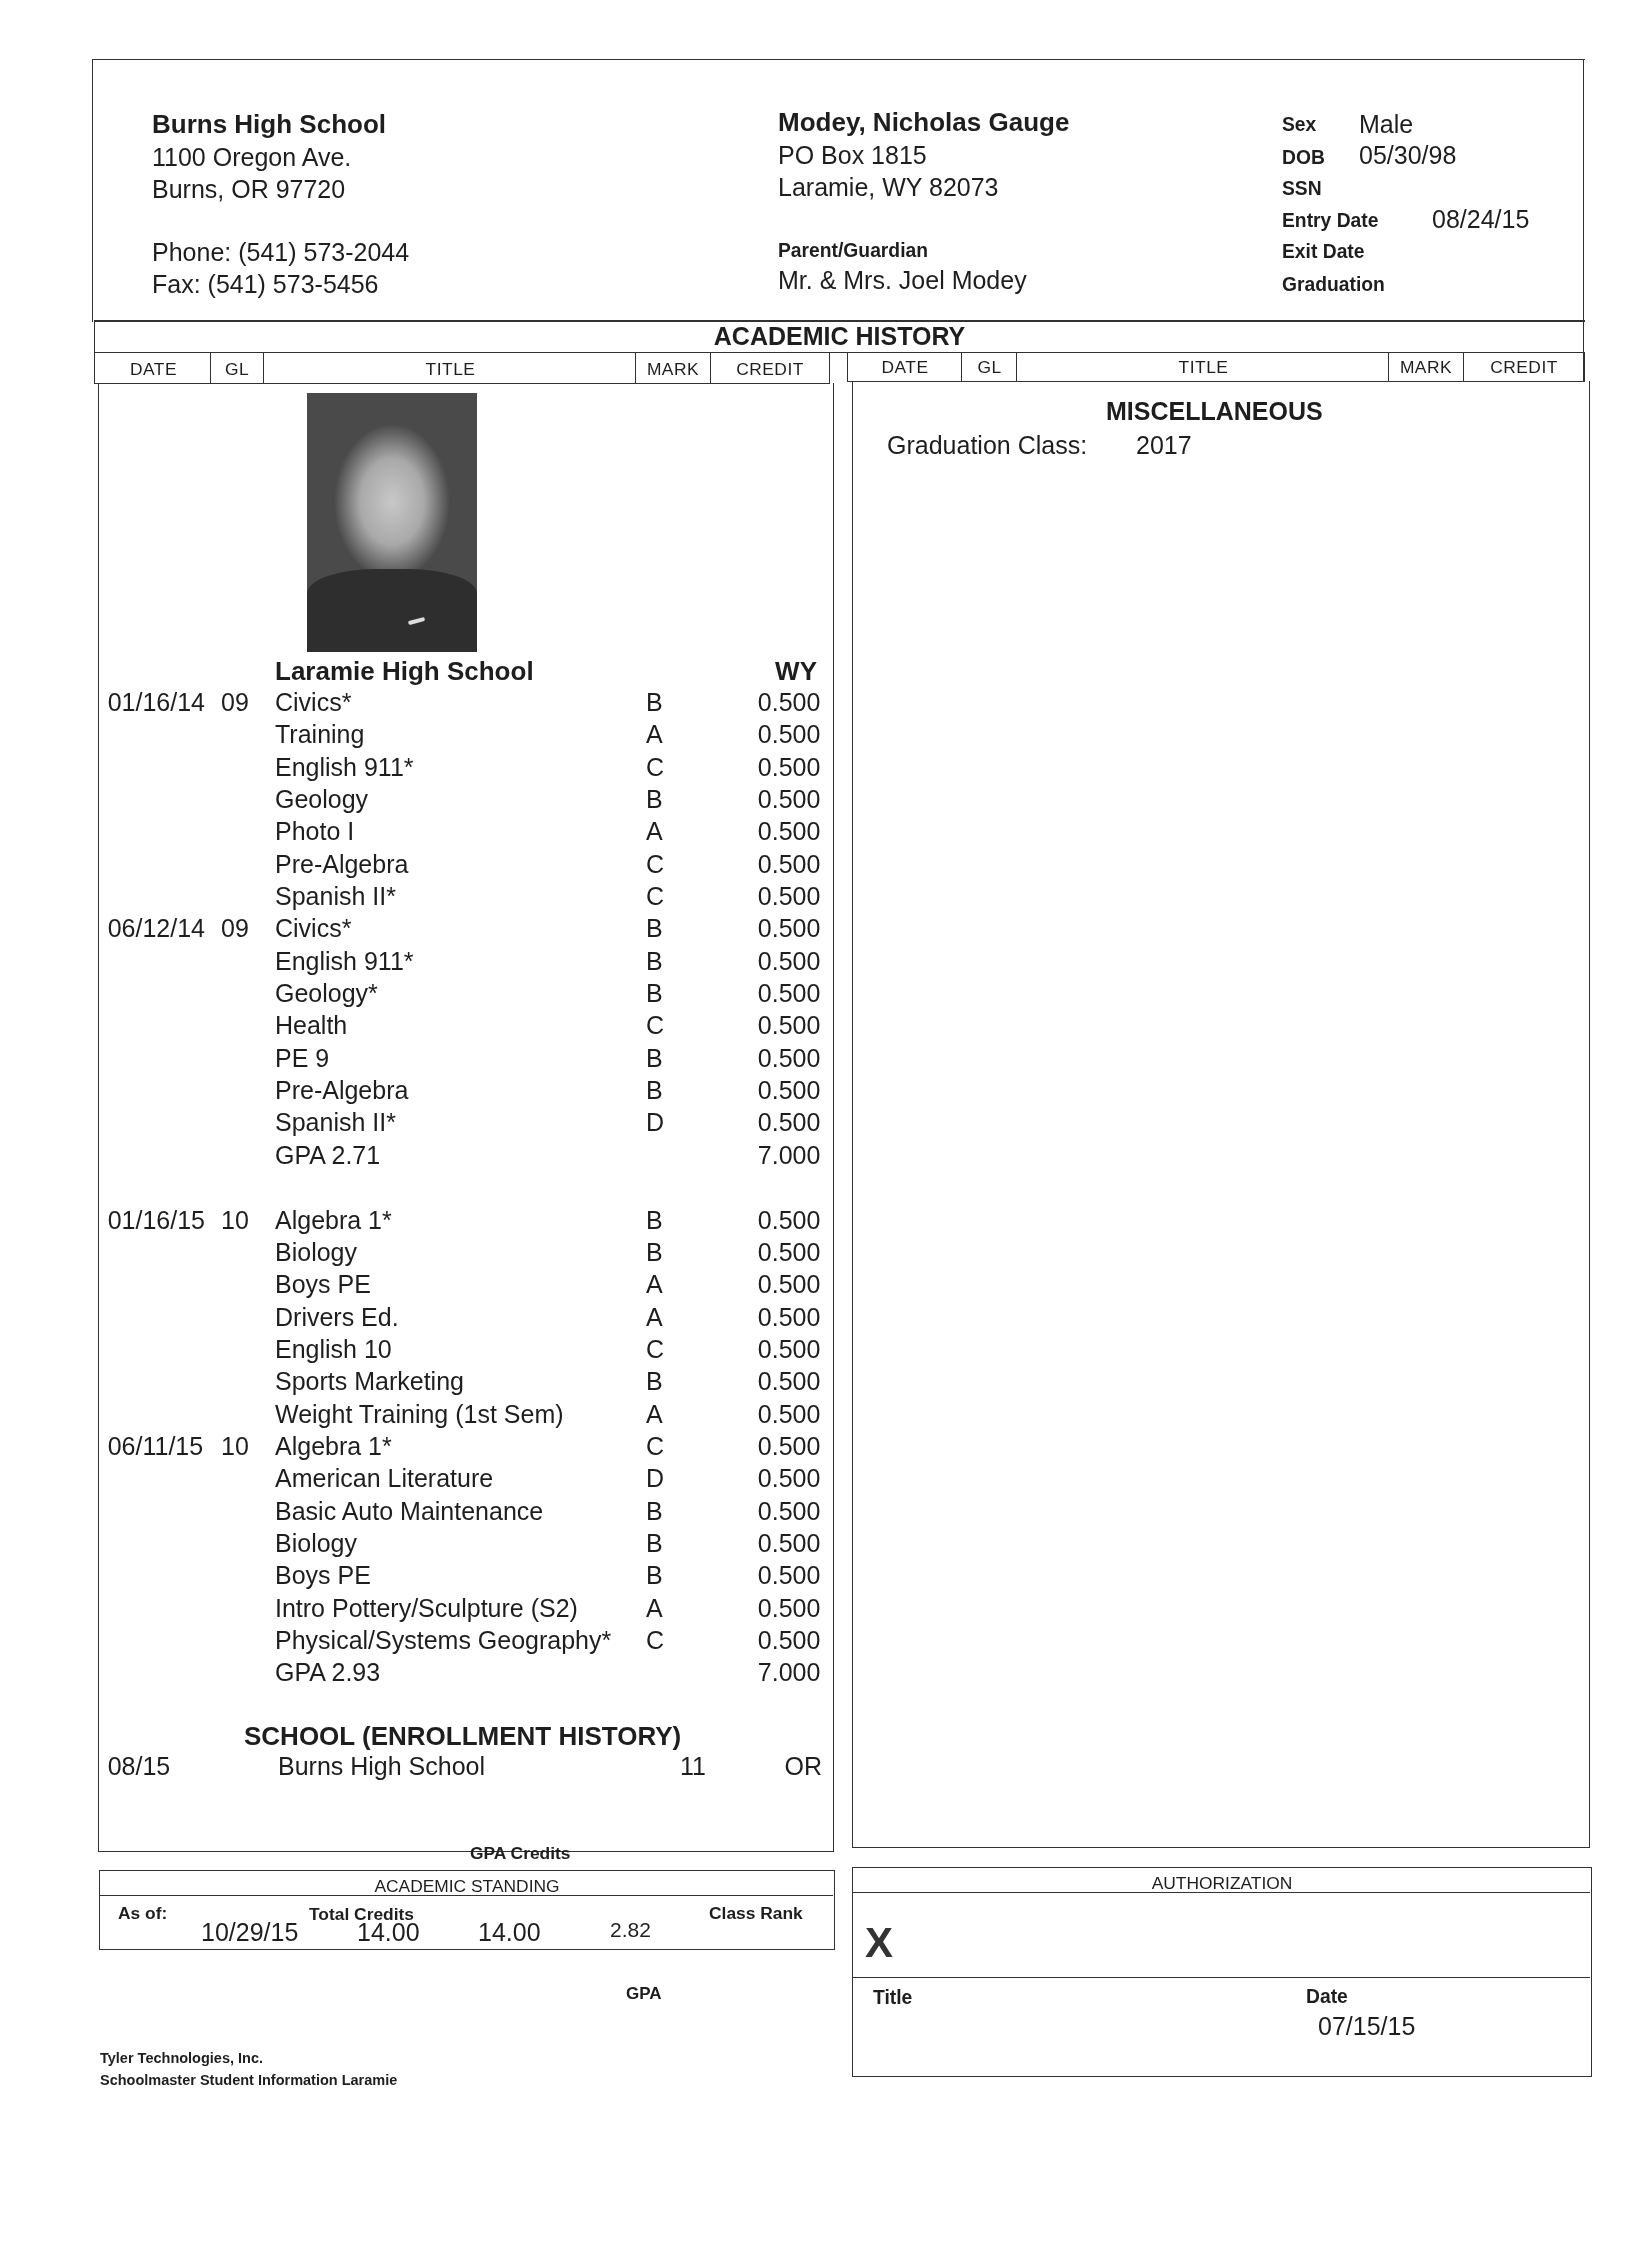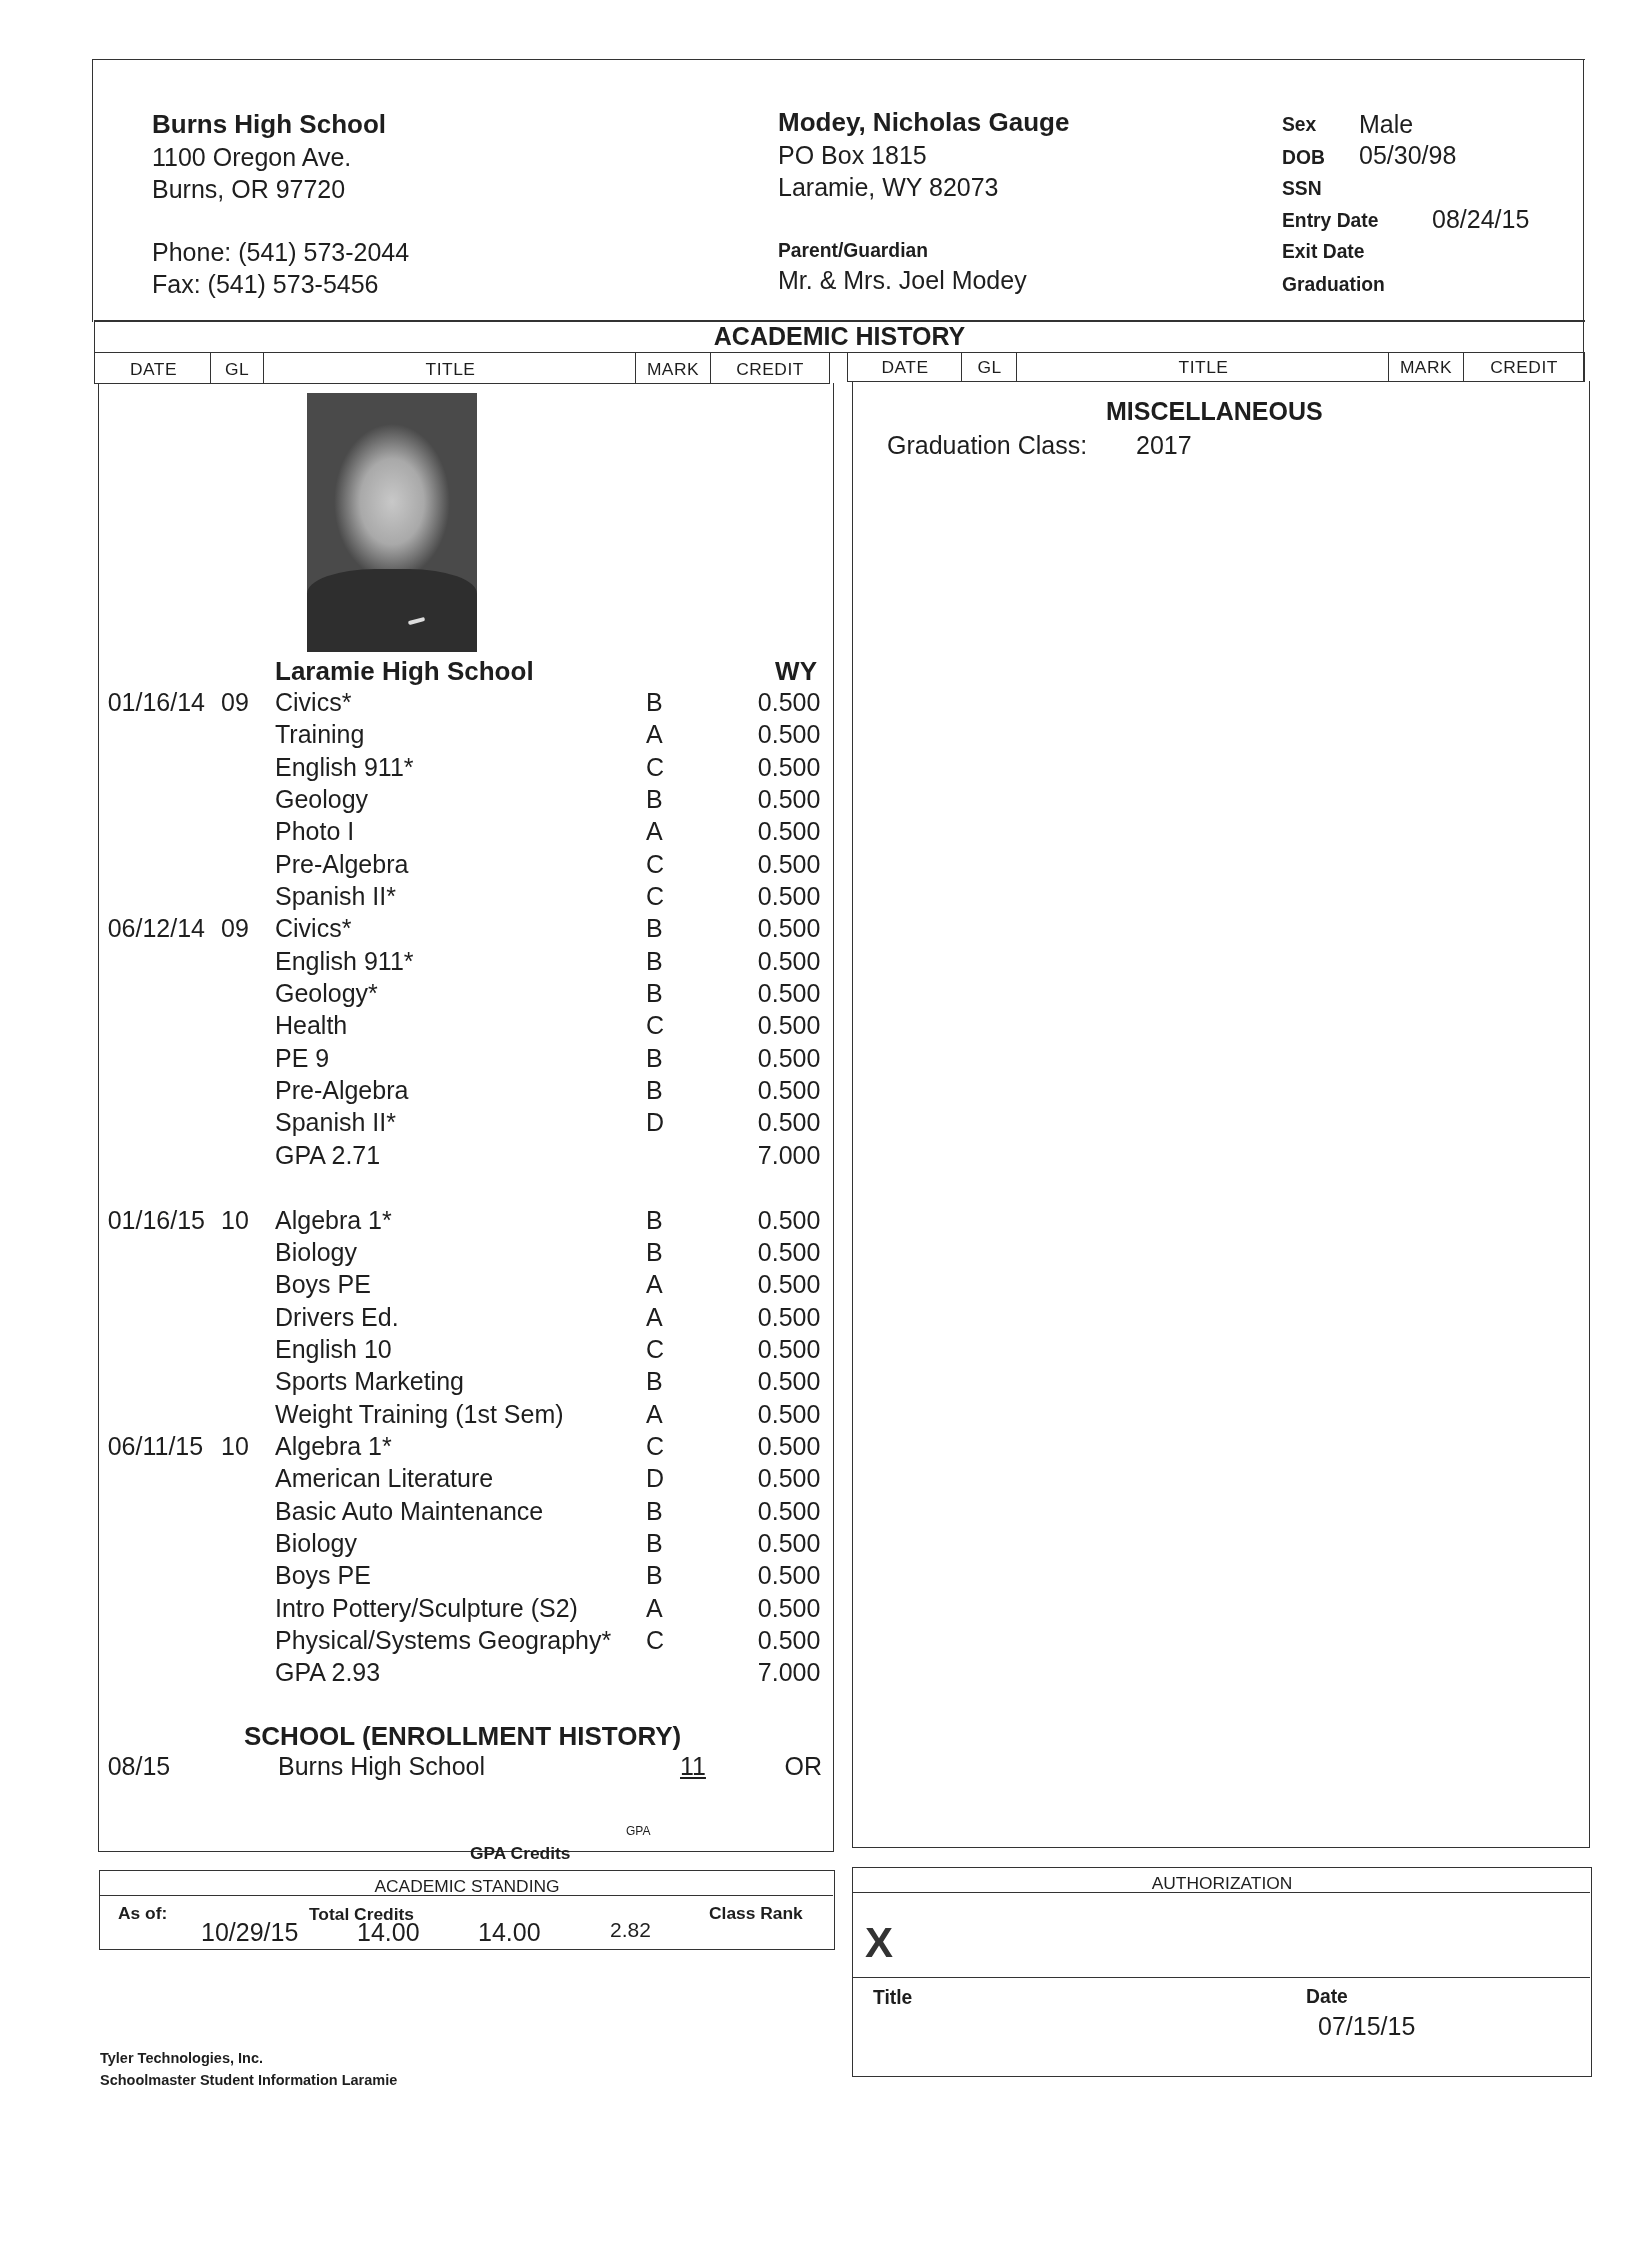--- a/index.html
+++ b/index.html
@@ -315,36 +315,36 @@
       <span style="left: 177px;">GPA 2.93</span>
       <span style="left: 548px;"></span>
       <span style="right: 11.6px; text-align: right;">7.000</span>
     </div>
   </div>
 
 <div class="abs b" style="left:244px;top:1721px;font-size:26px;">SCHOOL (ENROLLMENT HISTORY)</div>
 <div class="abs" style="left:98px;top:1752px;width:734px;height:33px;font-size:25px;">
   <span class="abs" style="left:9.7px;">08/15</span>
   <span class="abs" style="left:180px;">Burns High School</span>
-  <span class="abs" style="left:582px;text-decoration:underline;">11</span>
+  <span class="abs" style="left:582px;">11</span>
   <span class="abs" style="left:680px;width:44px;text-align:right;">OR</span>
 </div>
 
 <div class="box" style="left:852px;top:381px;width:738px;height:1467px;border-top:none;"></div>
 <div class="abs b" style="left:1106px;top:397px;font-size:25px;">MISCELLANEOUS</div>
 <span class="abs t26" style="left:859px;top:429px;margin-left:28px;">Graduation Class:</span>
 <span class="abs t26" style="left:1136px;top:429px;">2017</span>
 
 <div class="box" style="left:99px;top:1870px;width:736px;height:80px;"></div>
 <div class="abs" style="left:99px;top:1876px;width:736px;text-align:center;font-size:17.4px;">ACADEMIC STANDING</div>
 <div class="hl" style="left:99px;top:1895px;width:734px;"></div>
 <span class="abs" style="left:118px;top:1903px;font-size:17.4px;font-weight:bold;">As of:</span>
 <span class="abs" style="left:309px;top:1904px;font-size:17.4px;font-weight:bold;">Total Credits</span>
 <span class="abs" style="left:434px;top:1843px;font-size:17.4px;font-weight:bold;margin-left:36px;">GPA Credits</span>
-<span class="abs" style="left:626px;top:1824px;font-size:12px;font-weight:normal;">GPA</span>
+<span class="abs" style="left:626px;top:1984px;font-size:17px;font-weight:bold;">GPA</span>
 <span class="abs" style="left:709px;top:1903px;font-size:17.4px;font-weight:bold;">Class Rank</span>
 <span class="abs" style="left:201px;top:1918px;font-size:25px;">10/29/15</span>
 <span class="abs" style="left:357px;top:1918px;font-size:25px;">14.00</span>
 <span class="abs" style="left:478px;top:1918px;font-size:25px;">14.00</span>
 <span class="abs" style="left:610px;top:1918px;font-size:21px;">2.82</span>
 
 <div class="box" style="left:852px;top:1867px;width:740px;height:210px;"></div>
 <div class="abs" style="left:852px;top:1873px;width:740px;text-align:center;font-size:17.4px;">AUTHORIZATION</div>
 <div class="hl" style="left:852px;top:1892px;width:738px;"></div>
 <div class="abs" style="left:865px;top:1919px;font-size:42px;font-weight:bold;color:#333;">X</div>

